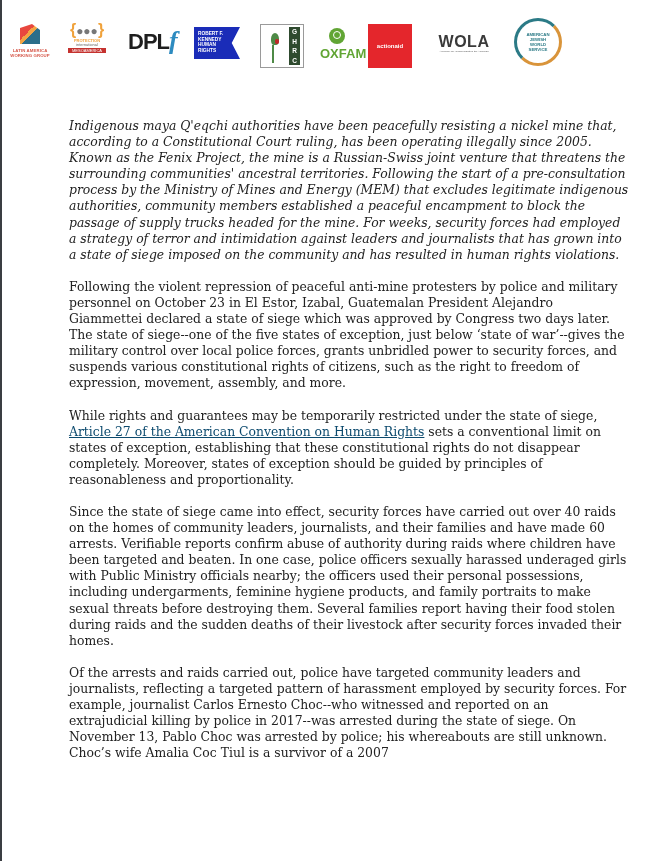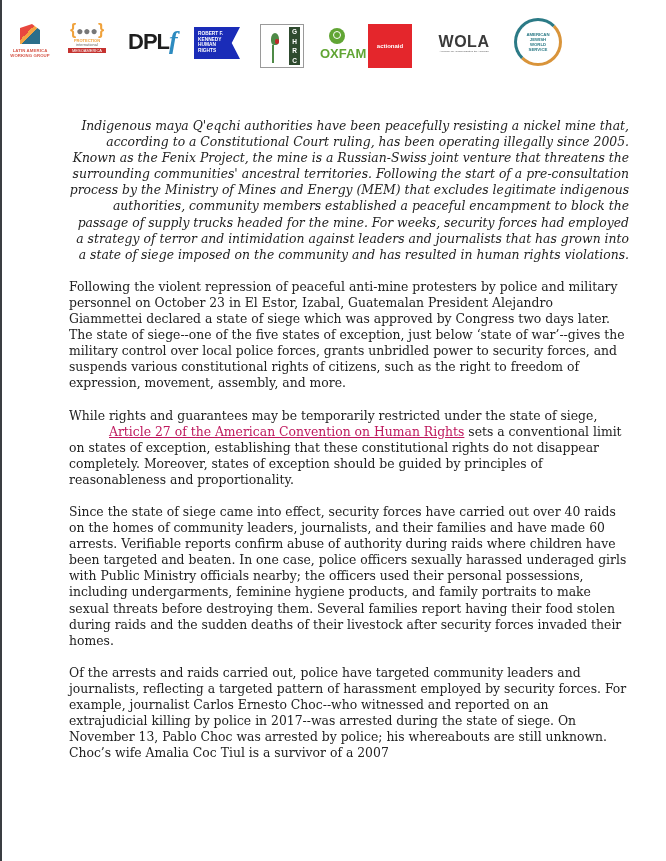--- a/index.html
+++ b/index.html
@@ -74,24 +74,24 @@
     .plataforma .l3 { font-size: 6px; line-height: 7px; }
 
     .content {
       position: absolute; left: 69px; top: 118px; width: 560px;
       font-size: 12.4px; line-height: 16.1px;
     }
     .headline {
       font-weight: bold; font-size: 12.6px; line-height: 16.2px; color: #1a1a1a;
       margin: 0 0 16px 0; letter-spacing: -0.05px;
     }
-    .intro { font-style: italic; margin: 0 0 16px 0; text-align: right; }
+    .intro { font-style: italic; margin: 0 0 16px 0; }
     .date { margin: 0 0 16px 0; }
     p { margin: 0 0 16px 0; }
-    a.link { color: #be185d; text-decoration: underline; margin-left: 40px; }
+    a.link { color: #0c4a6e; text-decoration: underline; }
   </style>
 </head>
 <body>
 
 <div class="left-edge"></div>
 
 <div class="logos">
   <div class="logo lawg">
     <div class="mark">
         <div class="a"></div>

